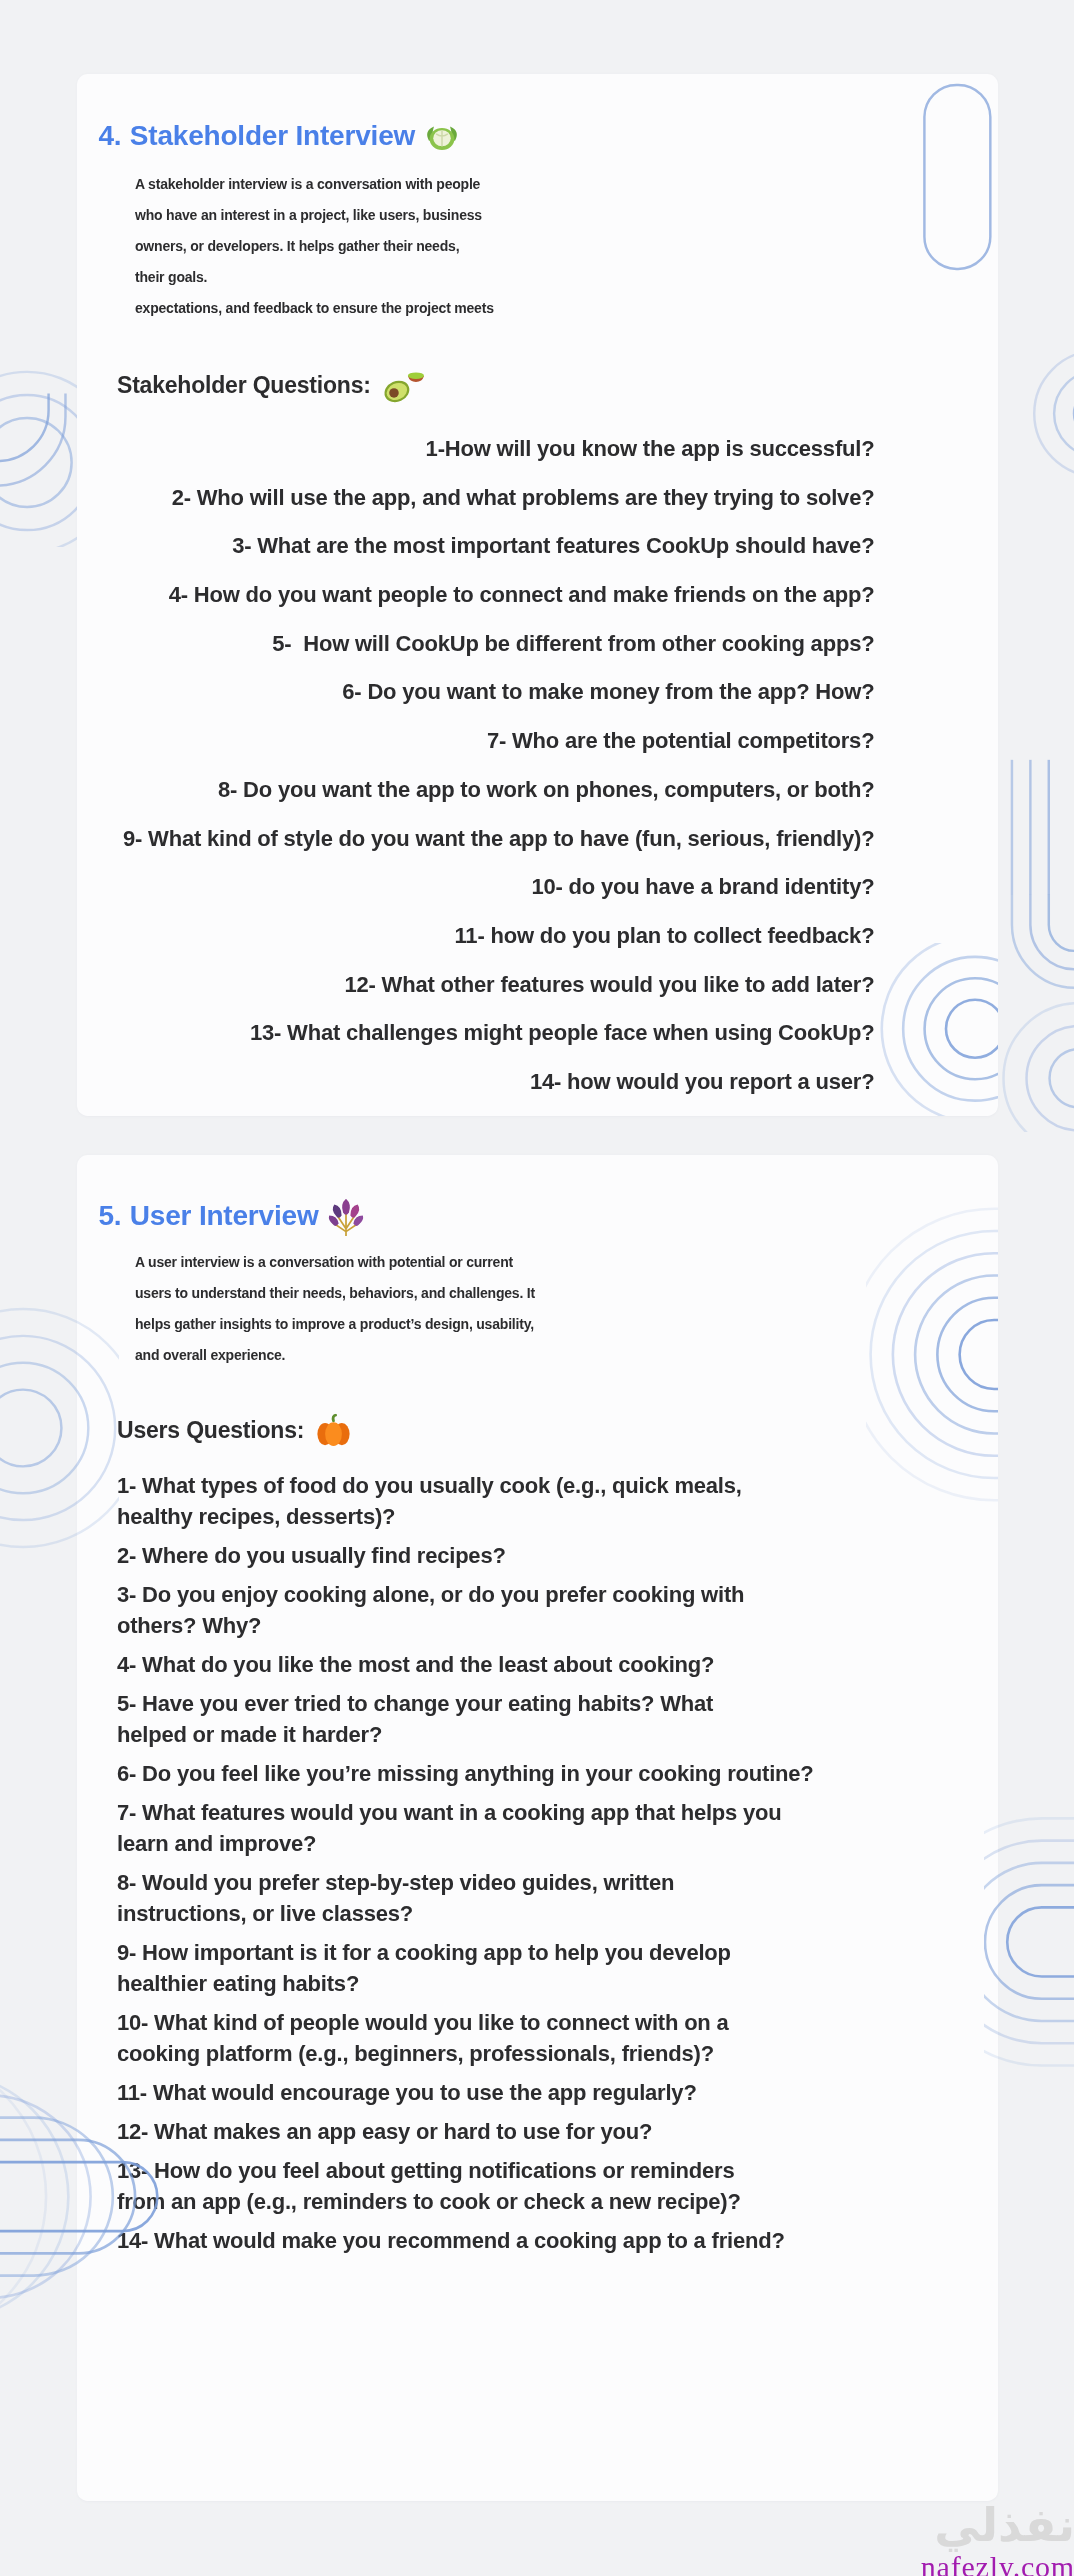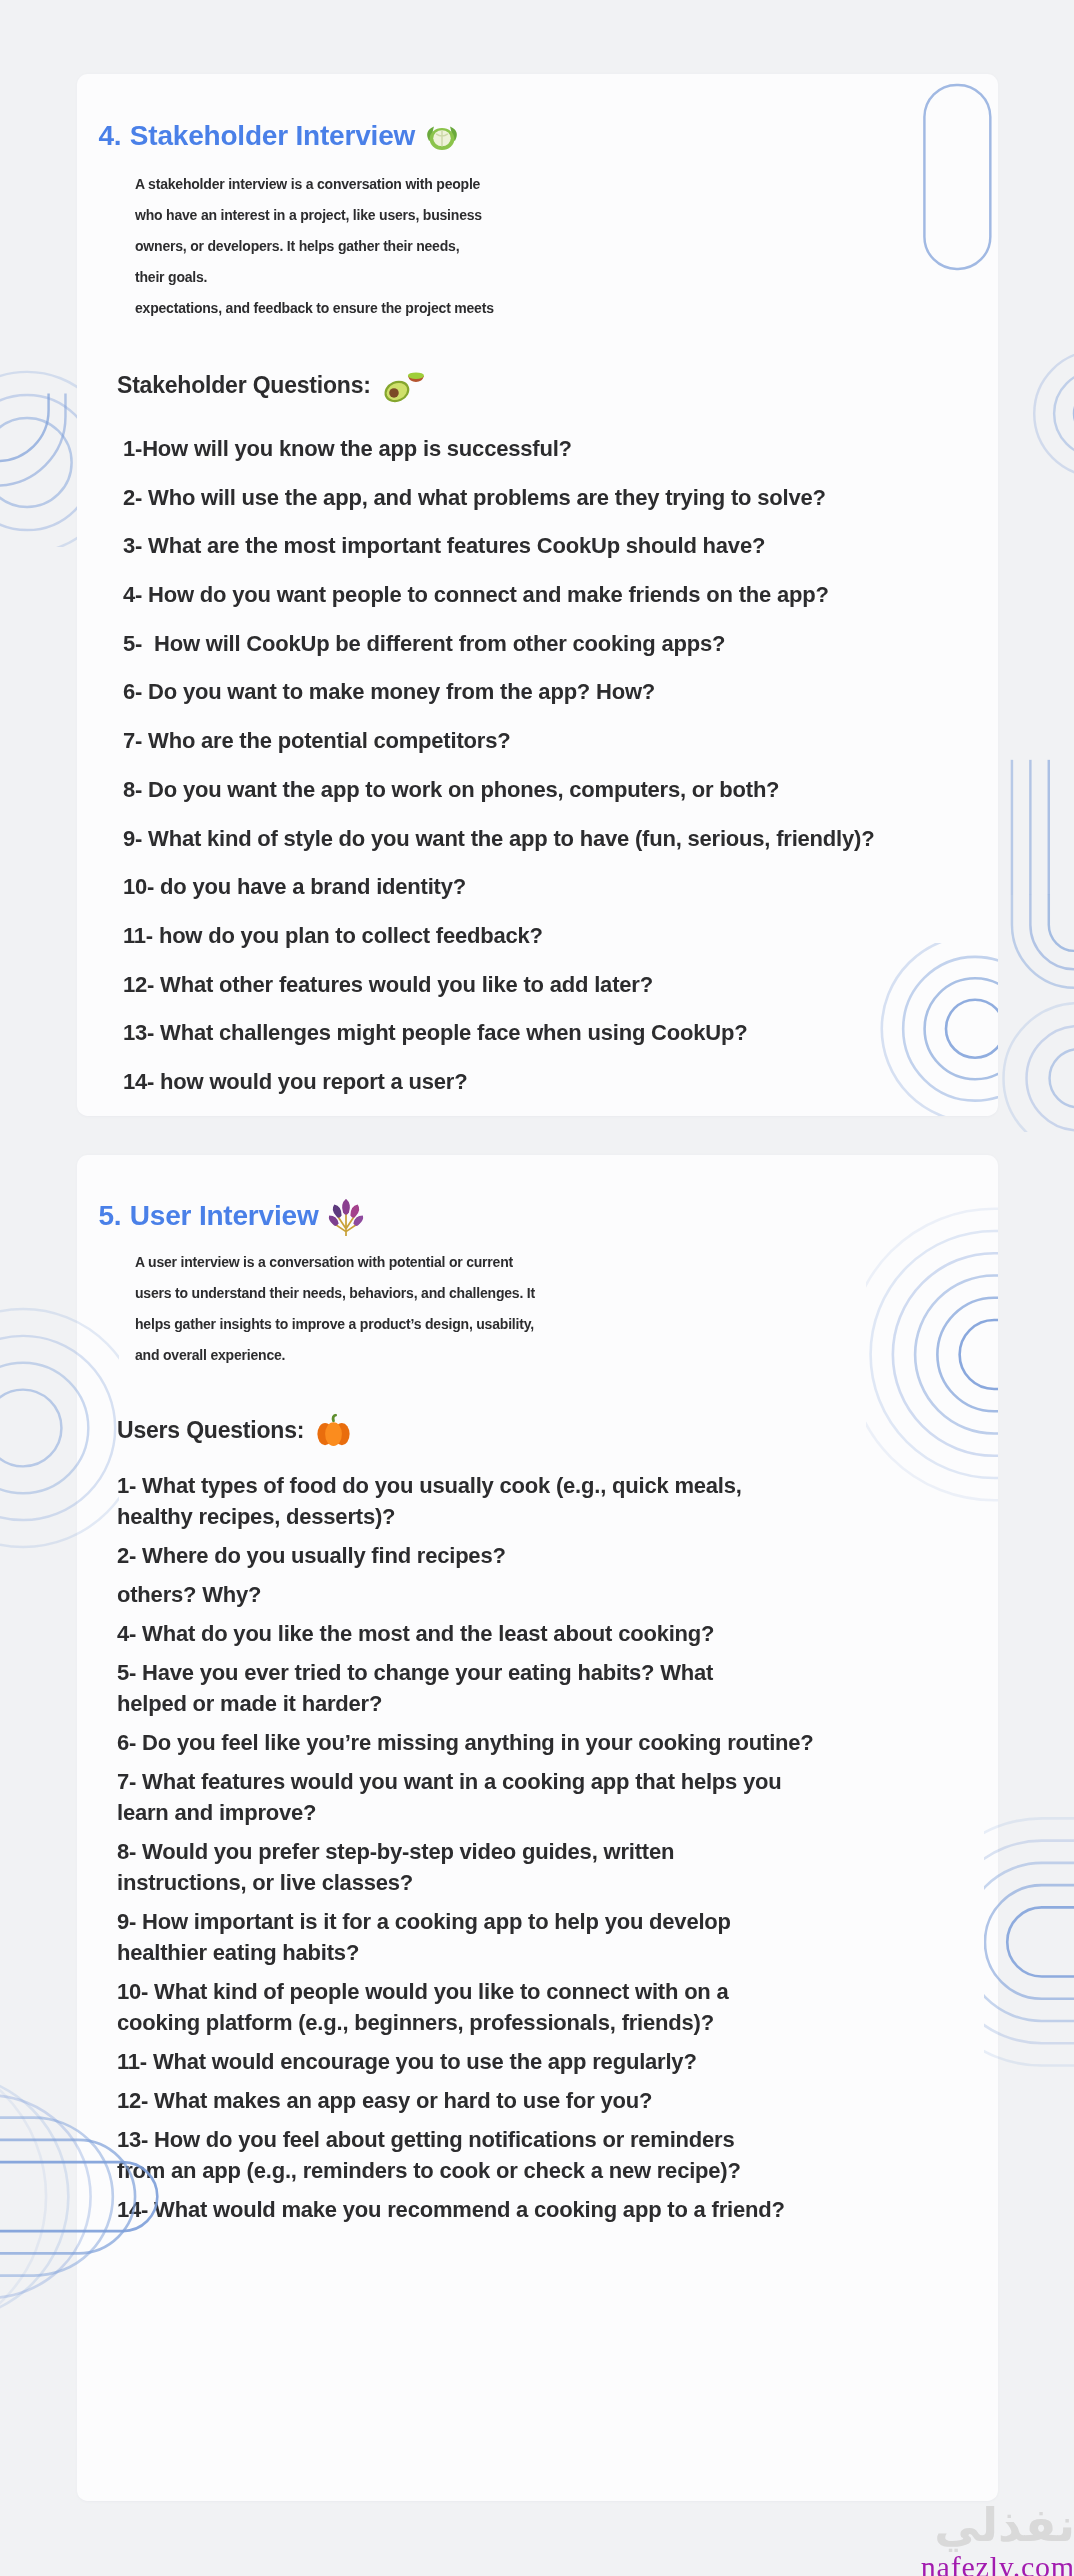--- a/index.html
+++ b/index.html
@@ -27,21 +27,21 @@
   .description{position:absolute;left:58px;width:660px;font-size:14px;font-weight:700;color:var(--ink);line-height:31px;letter-spacing:-0.2px;}
   #card-stakeholder .description{top:95px;}
   #card-user .description{top:92px;}
 
   .q-label-row{position:absolute;left:40px;display:flex;align-items:center;gap:12px;font-size:23px;font-weight:700;color:var(--ink);letter-spacing:-0.2px;}
   #card-stakeholder .q-label-row{top:293px;}
   #card-user .q-label-row{top:258px;}
   .label-icon{display:inline-flex;transform:translateY(0.8px);}
 
   .questions{position:absolute;display:flex;flex-direction:column;}
-  #card-stakeholder .questions{left:46px;top:359px;gap:17.7px;}
+  #card-stakeholder .questions{left:46px;top:359px;gap:17.7px;align-items:flex-end;}
   #card-user .questions{left:40px;top:315px;gap:8px;}
   .question{font-size:22px;font-weight:600;color:var(--ink);line-height:31px;letter-spacing:-0.2px;}
   .tline{white-space:pre-wrap;}
 
   .deco,.deco-in{position:absolute;pointer-events:none;}
   .deco{z-index:0;}
   .deco-top{z-index:2;}
   .deco-in{z-index:0;}
   .card .content{position:relative;z-index:1;}
 
@@ -300,20 +300,21 @@
 
       <div class="questions">
           <div class="question">
             <div class="tline">1- What types of food do you usually cook (e.g., quick meals,</div>
             <div class="tline">healthy recipes, desserts)?</div>
           </div>
           <div class="question">
             <div class="tline">2- Where do you usually find recipes?</div>
           </div>
           <div class="question">
+            <div class="tline">3- Do you enjoy cooking alone, or do you prefer cooking with</div>
             <div class="tline">others? Why?</div>
           </div>
           <div class="question">
             <div class="tline">4- What do you like the most and the least about cooking?</div>
           </div>
           <div class="question">
             <div class="tline">5- Have you ever tried to change your eating habits? What</div>
             <div class="tline">helped or made it harder?</div>
           </div>
           <div class="question">

